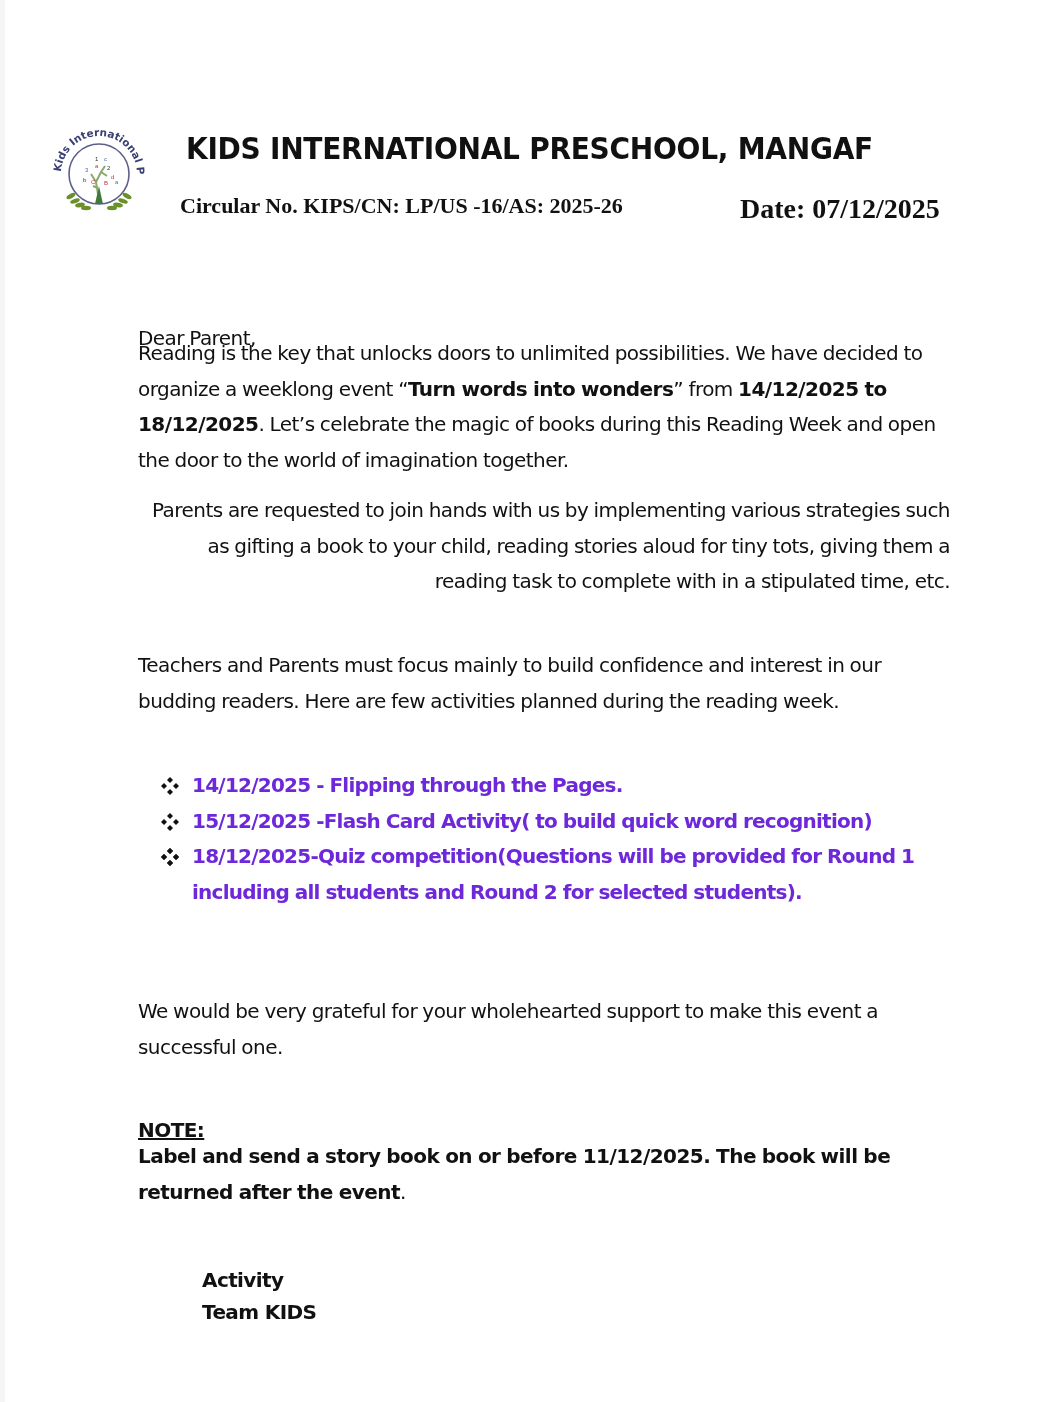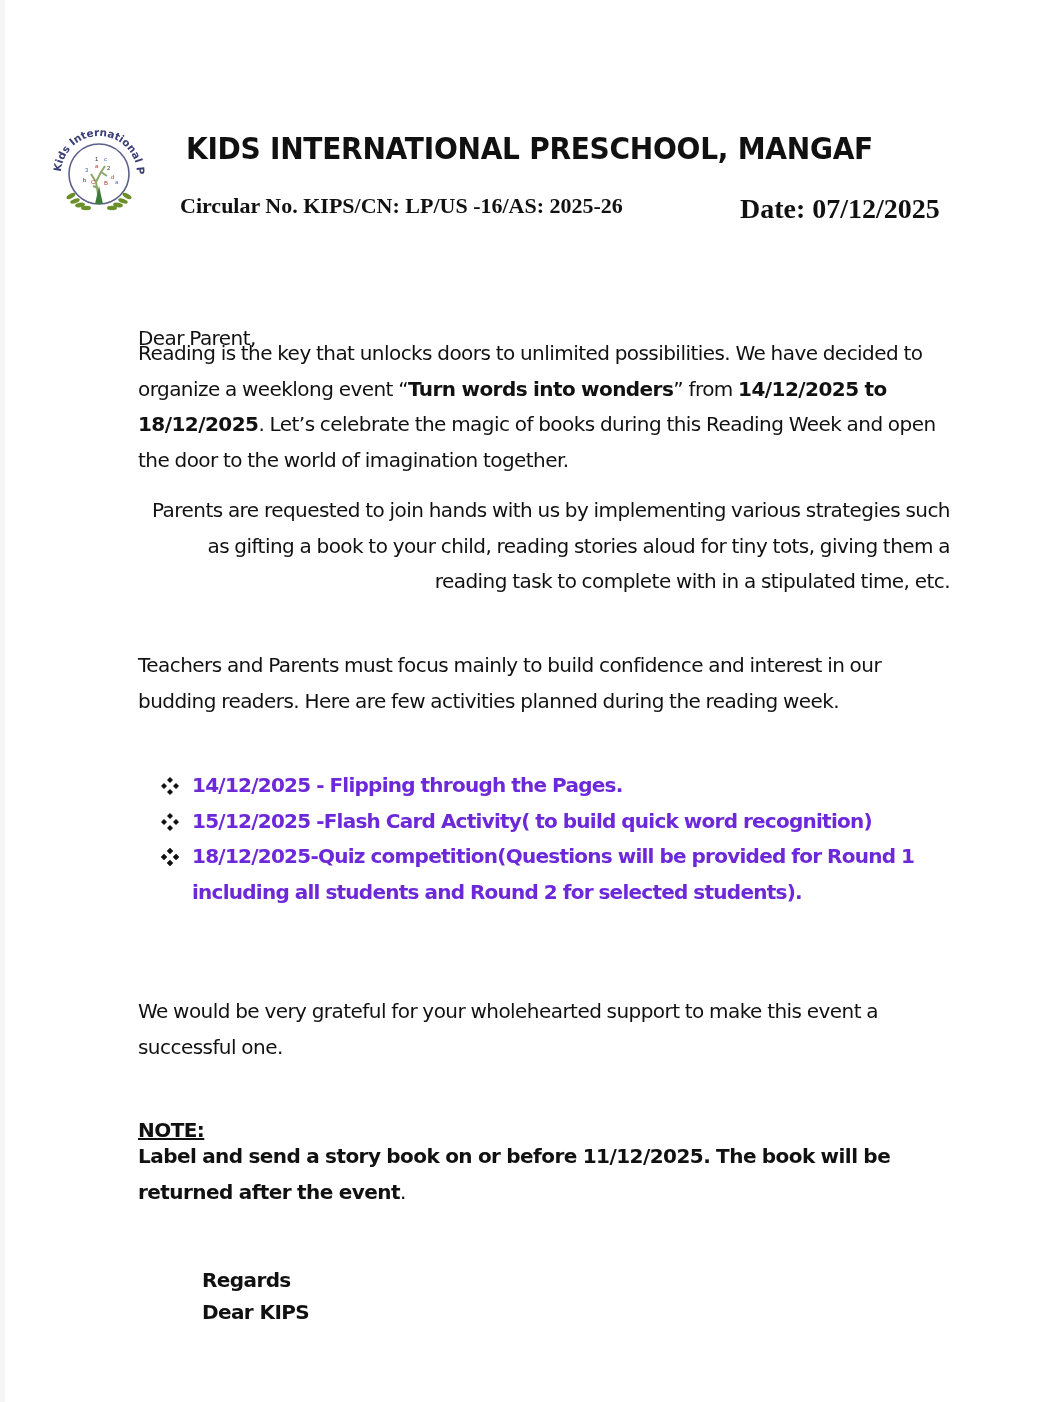--- a/index.html
+++ b/index.html
@@ -137,14 +137,14 @@
     <span>18/12/2025-Quiz competition(Questions will be provided for Round 1 including all students and Round 2 for selected students).</span>
   </li>
 </ul>
 
 <div class="body-text" style="top:994px; width:790px;">We would be very grateful for your wholehearted support to make this event a successful one.</div>
 
 <div class="body-text note-head" style="top:1078px; width:auto;margin-top:35px;">NOTE:</div>
 
 <div class="body-text" style="top:1128px; width:800px;margin-top:11px;"><b>Label and send a story book on or before 11/12/2025. The book will be returned after the event</b><span>.</span></div>
 
-<div class="regards" style="top:1265px;">Regards</div>
-<div class="regards" style="top:1297px;">Dear KIPS</div>
+<div class="regards" style="top:1265px;">Activity</div>
+<div class="regards" style="top:1297px;">Team KIDS</div>
 
 </body></html>

